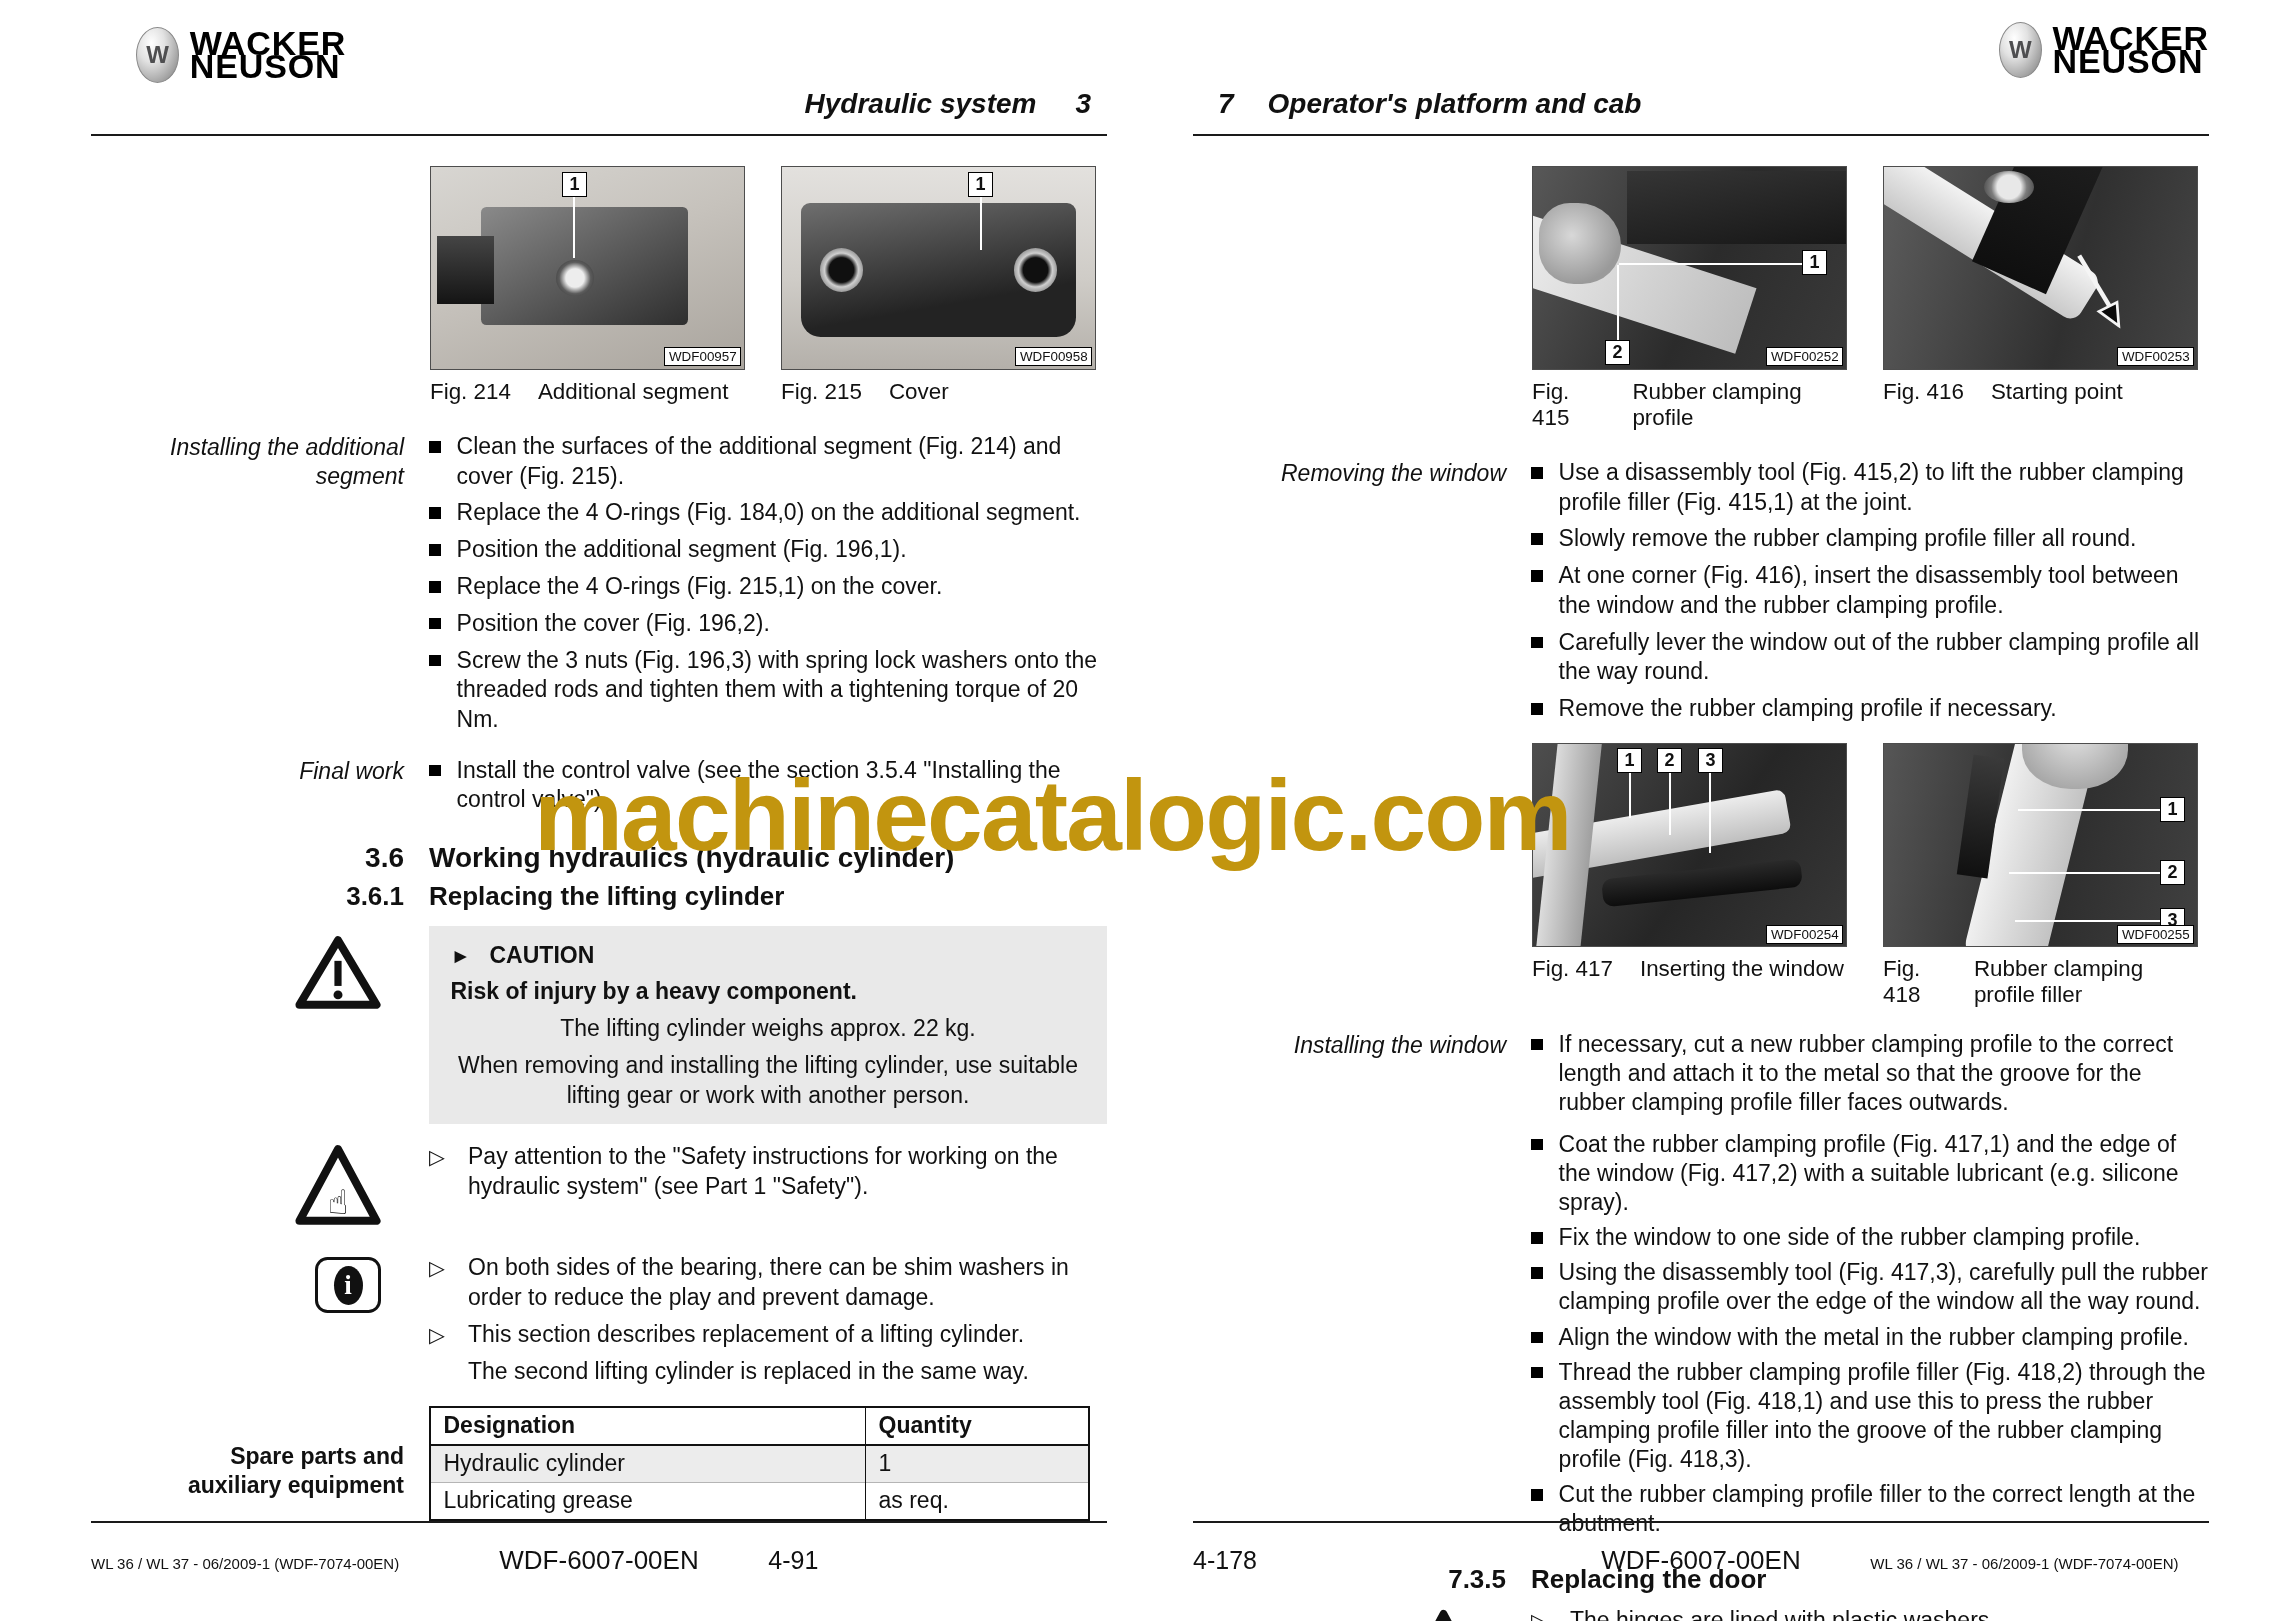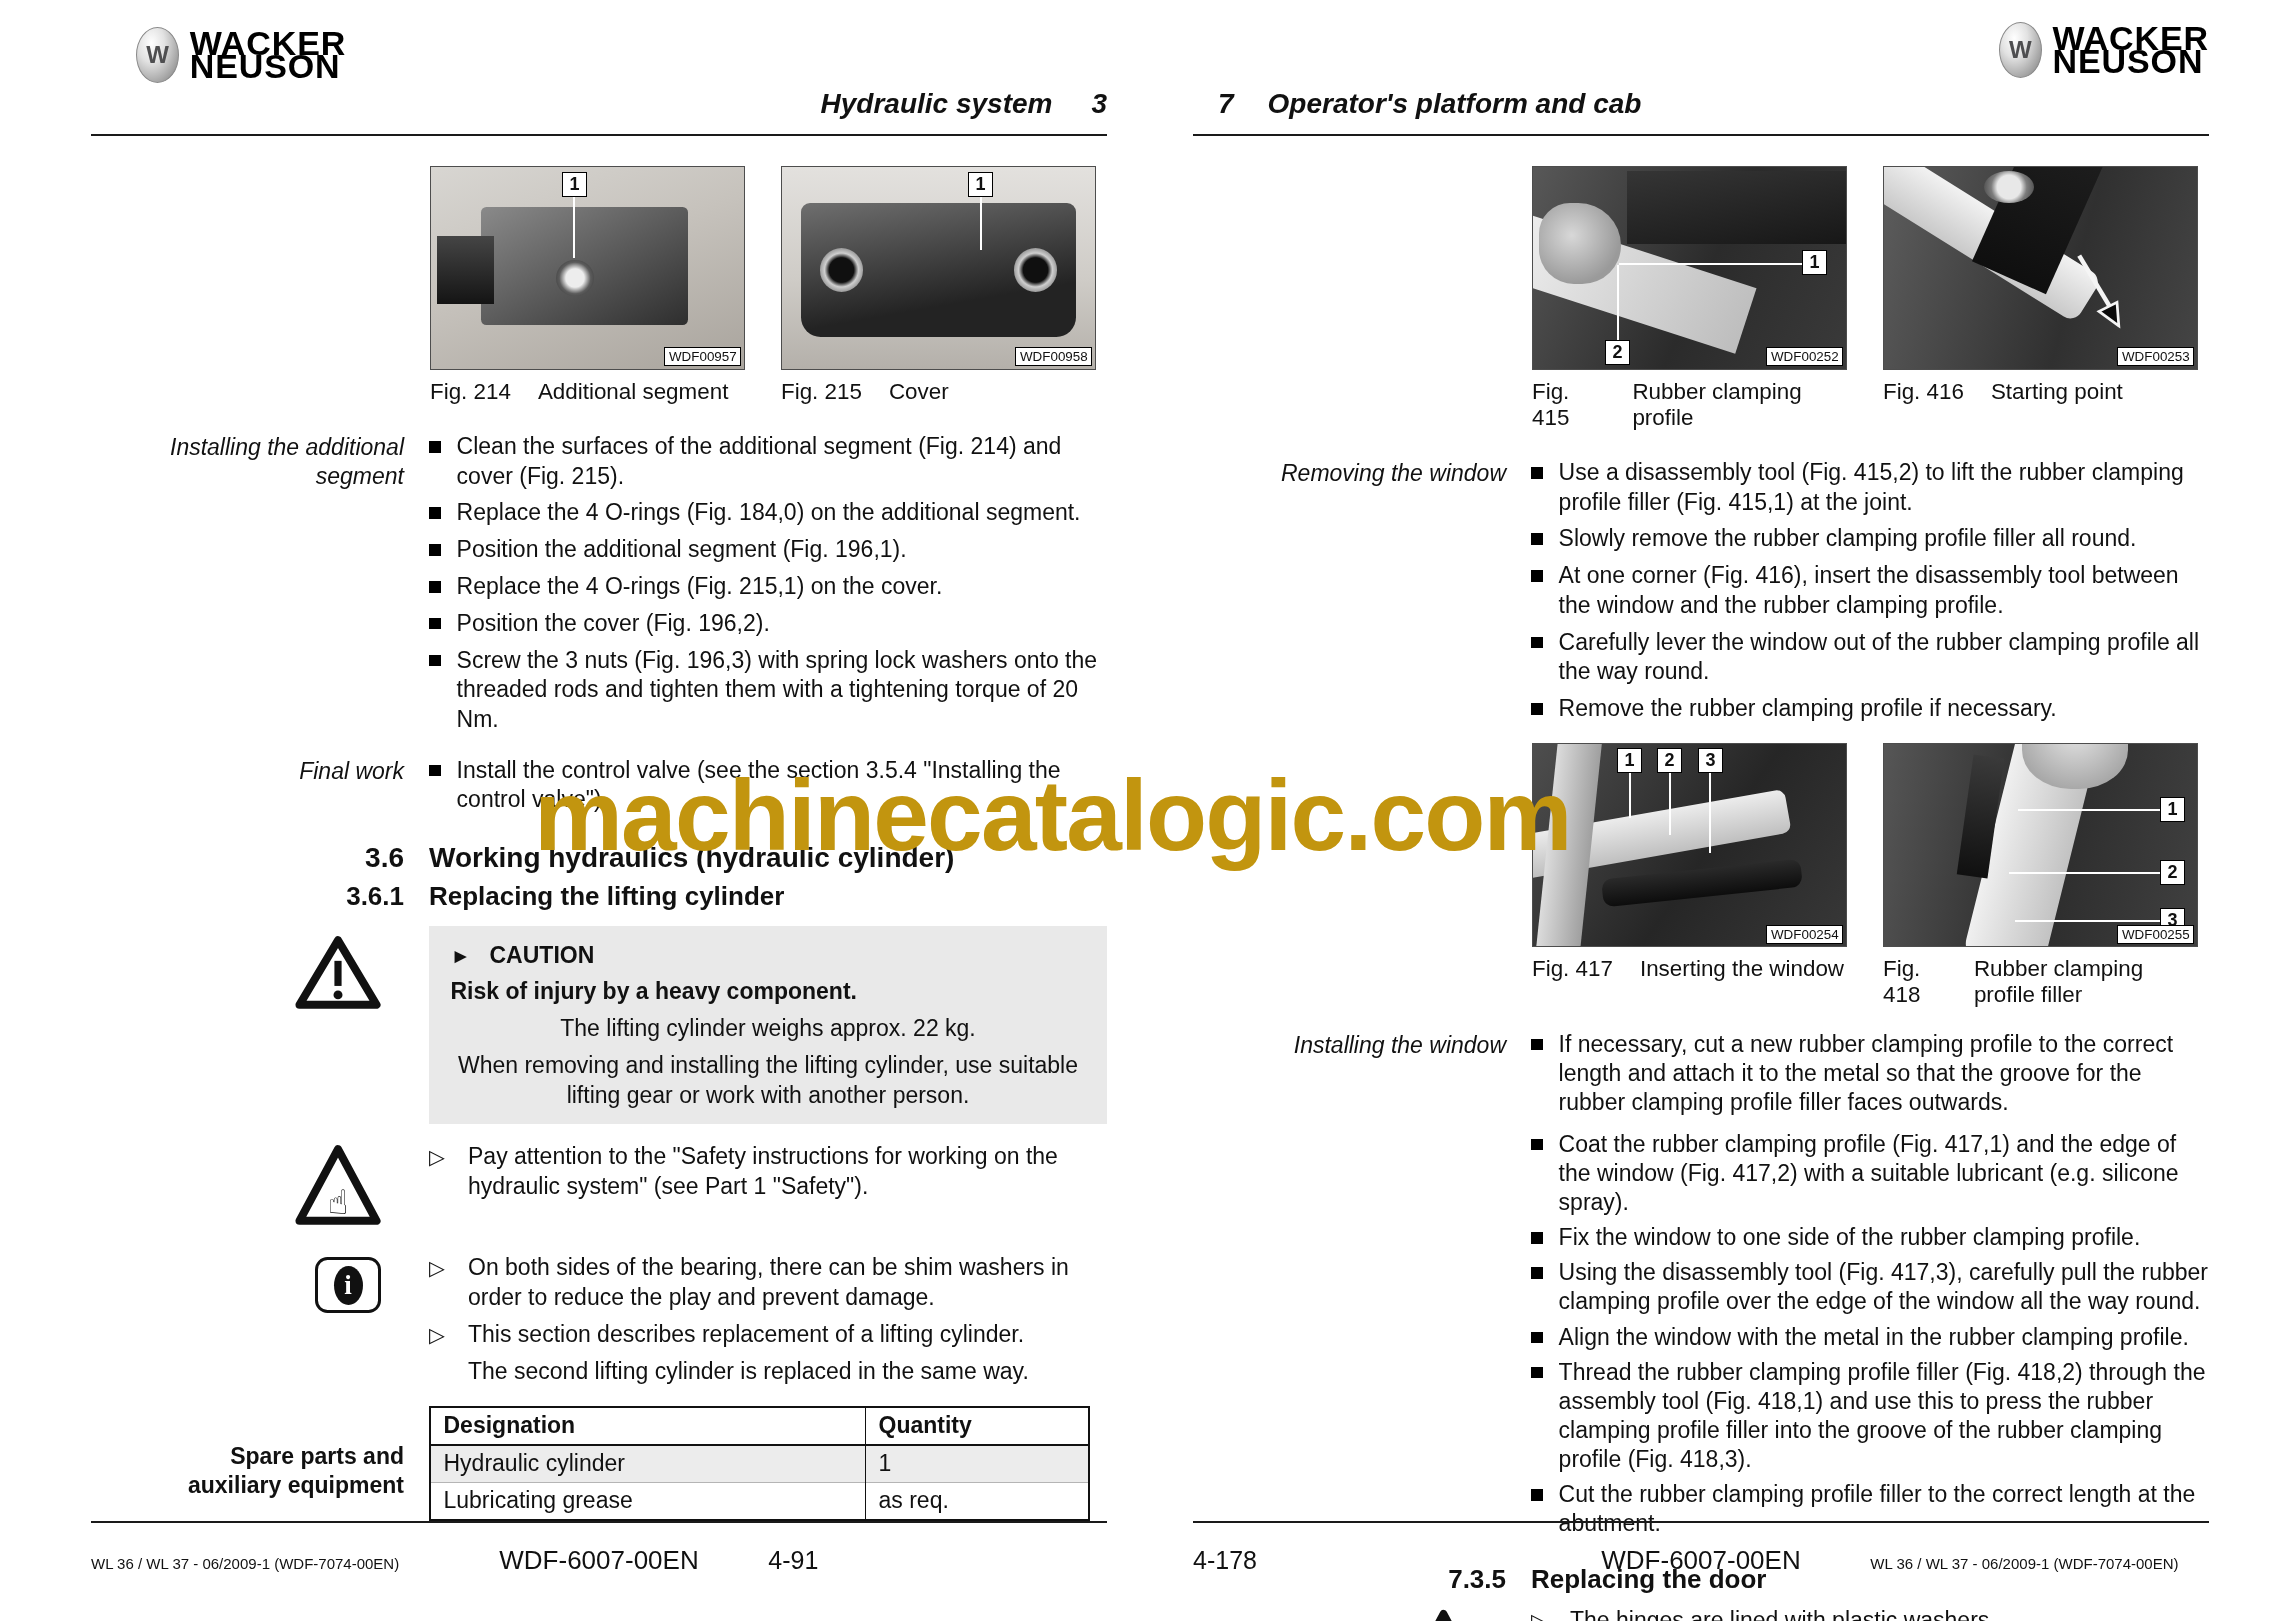--- a/index.html
+++ b/index.html
@@ -14,21 +14,21 @@
   .page-header{position:relative;height:134px;border-bottom:2.7px solid #1a1a1a;}
   .brand{position:absolute;display:flex;gap:10.7px;align-items:center;}
   .brand-left{left:45px;top:27px;}
   .brand-right{right:0;top:21.5px;}
   .monogram{width:41px;height:54px;border-radius:50%;
     background:radial-gradient(ellipse at 35% 28%,#ffffff 0%,#e2e2e2 35%,#9c9c9c 78%,#6d6d6d 100%);
     border:1.8px solid #8a8a8a;display:flex;align-items:center;justify-content:center;
     font-weight:bold;font-size:24px;color:#4e4e50;}
   .brand-text{font-weight:bold;font-size:34px;line-height:23px;color:#000000;letter-spacing:0.9px;}
   .hdr-title{position:absolute;bottom:14.3px;font-style:italic;font-weight:bold;font-size:28px;display:flex;gap:39px;}
-  .hdr-title-right{right:0;margin-top:20px;}
+  .hdr-title-right{right:16px;margin-top:20px;}
   .hdr-title-left{left:25px;}
 
   
   .figures-row{display:flex;gap:36px;margin-left:339px;}
   .figure{width:315px;}
   .photo{height:202px;position:relative;border:0.9px solid #4d4d4d;overflow:hidden;}
   .photo-light{background:linear-gradient(160deg,#d8d6d2 0%,#c6c2bc 45%,#a9a49d 100%);}
   .photo-dark{background:linear-gradient(115deg,#585858 0%,#2b2b2b 55%,#3a3a3a 100%);}
   .shape{position:absolute;}
   .photo-tag{position:absolute;right:2.7px;bottom:2.7px;background:#fff;border:0.9px solid #000;

